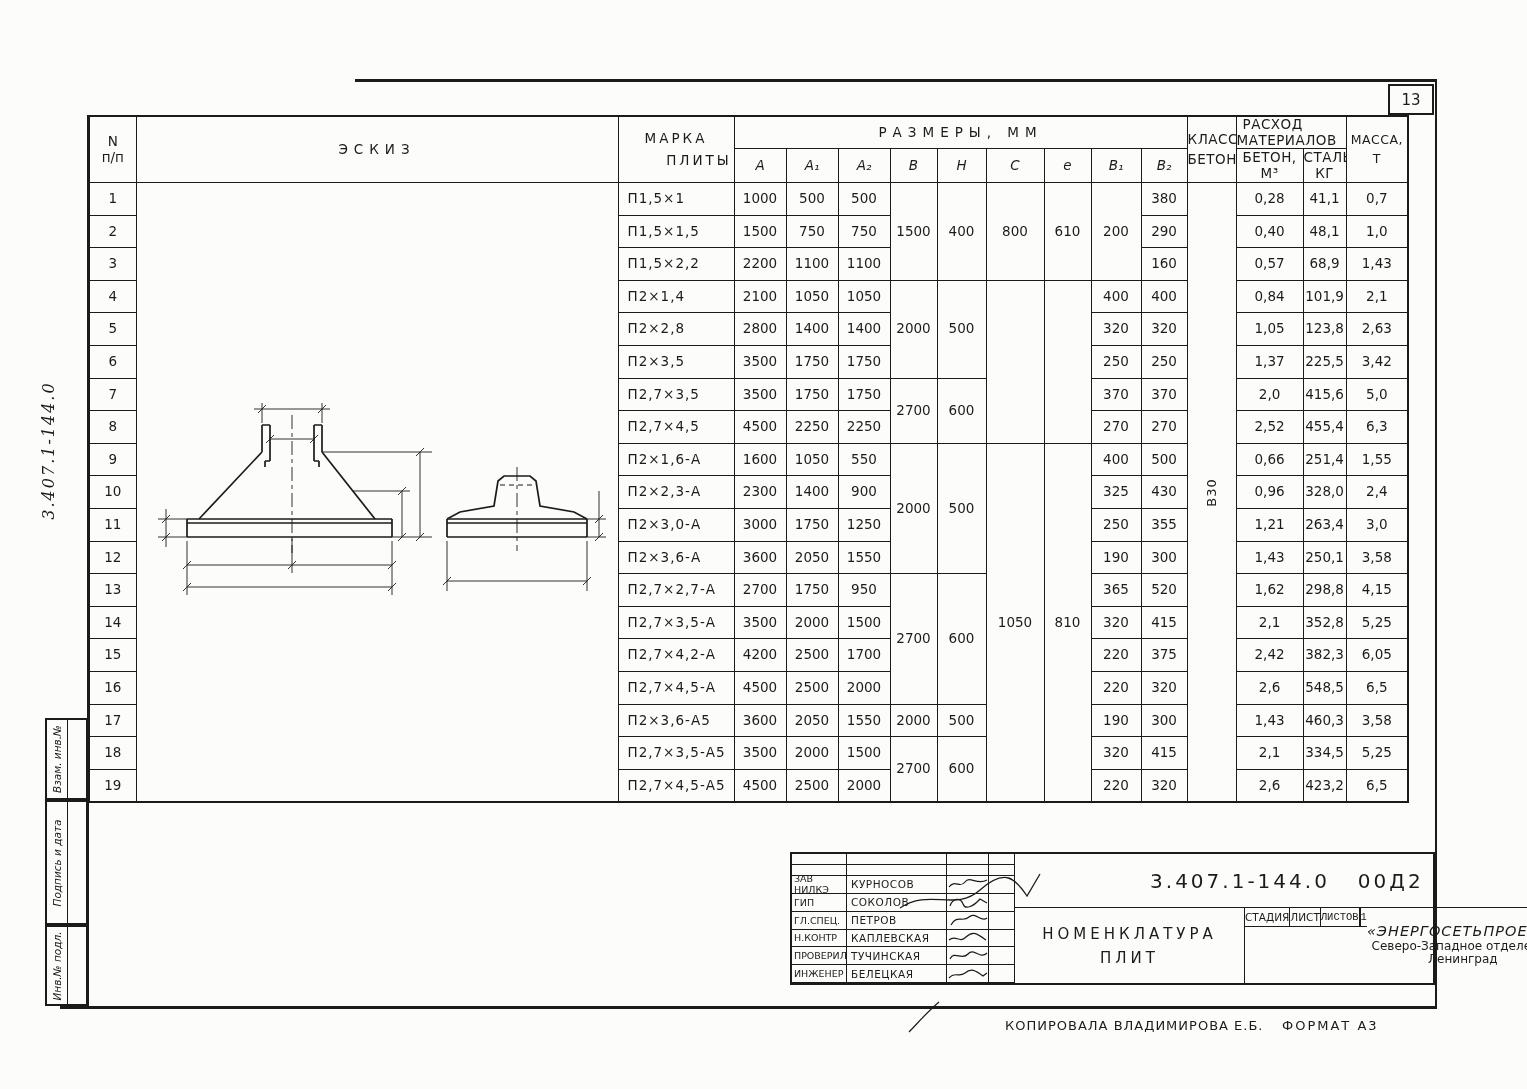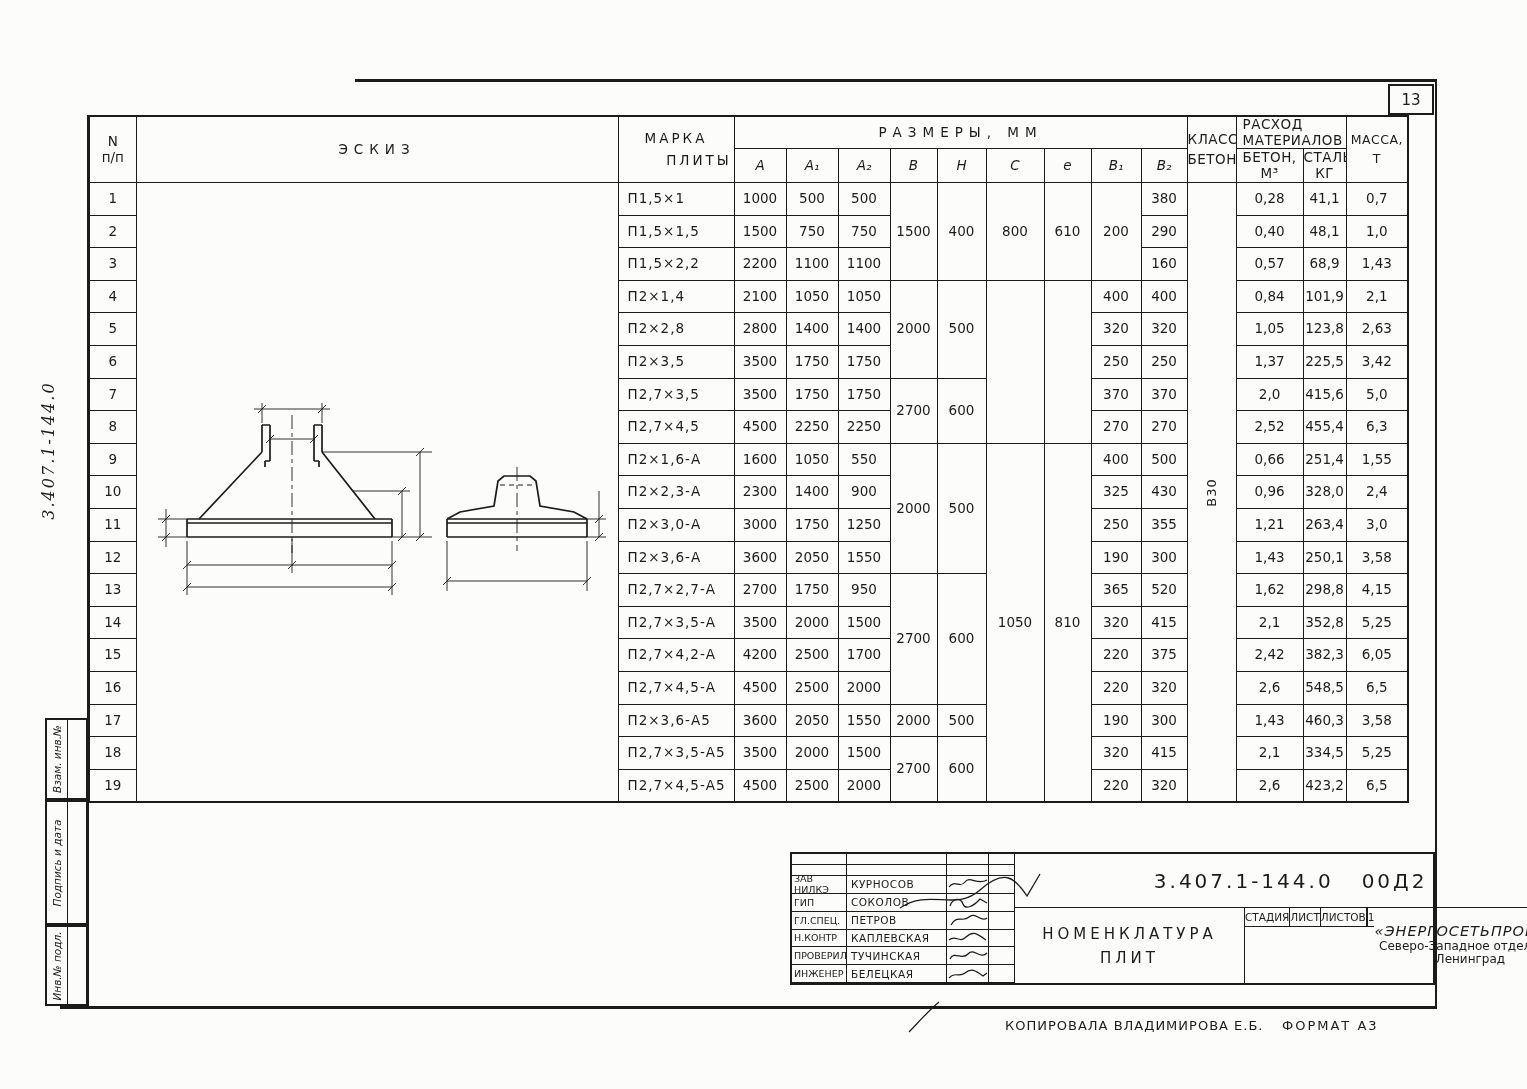--- a/index.html
+++ b/index.html
@@ -55,21 +55,21 @@
   .rightpart{flex:1;display:flex;flex-direction:column;}
   .docnum{height:54px;border-bottom:1.4px solid #1b1b1b;display:flex;align-items:center;
           justify-content:center;font-size:20px;letter-spacing:3px;box-sizing:border-box;gap:28px;}
   .lowpart{flex:1;display:flex;}
   .titlebox{width:230px;border-right:1.4px solid #1b1b1b;display:flex;flex-direction:column;
           align-items:center;justify-content:center;font-size:15px;letter-spacing:4px;gap:6px;box-sizing:border-box;}
   .stagecol{flex:1;display:flex;flex-direction:row;}
   .stage-row{display:flex;height:19px;border-bottom:1.4px solid #1b1b1b;box-sizing:border-box;}
   .stage-row>div{flex:1;border-right:1.4px solid #1b1b1b;display:flex;align-items:center;
           justify-content:center;font-size:10.5px;box-sizing:border-box;}
-  .stage-row>div:last-child{border-right:none;}
+  .stage-row>div:last-child{border-right:none;font-family:Liberation Mono, monospace;}
   .orgbox{flex:1;display:flex;flex-direction:column;align-items:center;justify-content:center;line-height:1.1;}
   .org-main{font-size:14.5px;letter-spacing:1px;font-style:italic;}
   .org-sub{font-size:12px;}
 
   .footer-copied{position:absolute;left:1005px;top:1018px;font-size:13px;letter-spacing:1px;}
   .footer-format{position:absolute;left:1282px;top:1018px;font-size:13px;letter-spacing:2px;}
 
   svg text{font-family:"DejaVu Sans",sans-serif;}
 </style>
 </head>
@@ -139,21 +139,21 @@
           <div>Марка</div>
           <div style="margin-top:6px;margin-left:46px;">плиты</div>
         </th>
         <th colspan="9" class="caps hd-wide">Размеры, мм</th>
         <th rowspan="2" class="caps hd-sm">
           <div>Класс</div>
           <div style="margin-top:4px;">бетона</div>
         </th>
         <th colspan="2" class="caps hd-sm">
           <div style="text-align:left;padding-left:6px;">Расход</div>
-          <div style="text-align:left;padding-left:6px;">материалов</div>
+          <div style="text-align:left;">материалов</div>
         </th>
         <th rowspan="2" class="caps hd-sm" style="font-size:12.5px;margin-top:30px;">
           <div>Масса,</div>
           <div style="margin-top:4px;">т</div>
         </th>
       </tr>
       <tr>
         <th class="sz">A</th>
         <th class="sz">A₁</th>
         <th class="sz">A₂</th>

